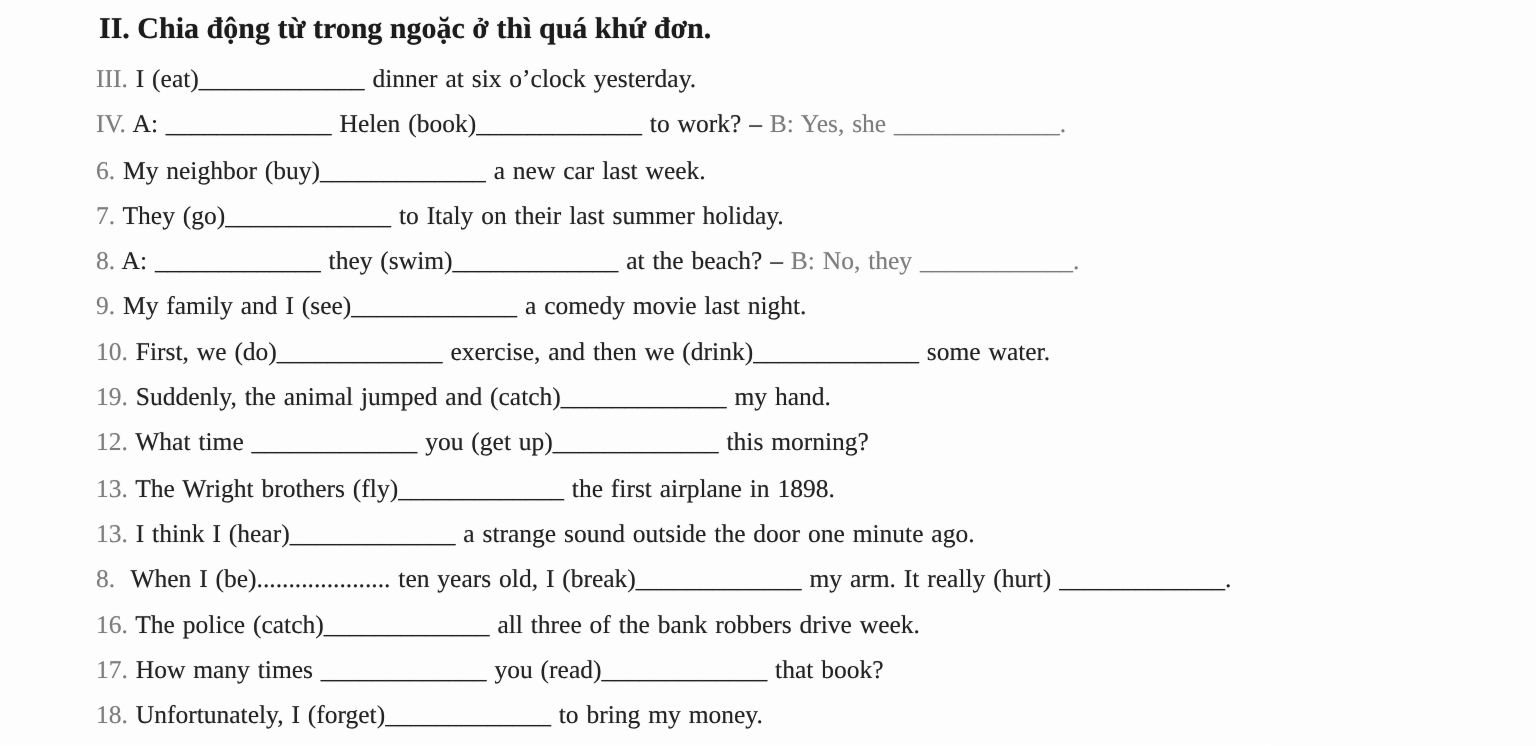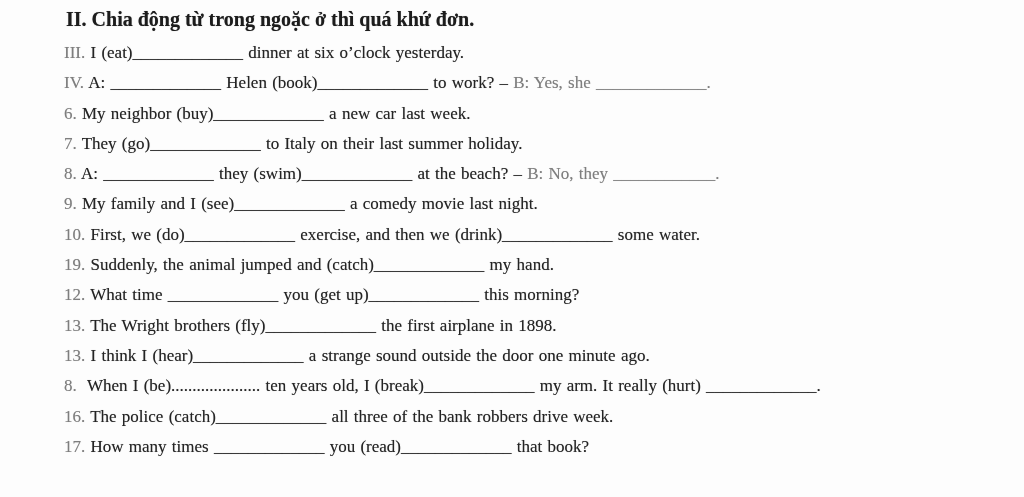--- a/index.html
+++ b/index.html
@@ -56,15 +56,16 @@
         <div class="line"><span class="seg muted">8.</span><span class="seg"> A: _____________ they (swim)_____________ at the beach? – </span><span class="seg muted">B: No, they ____________.</span></div>
         <div class="line"><span class="seg muted">9.</span><span class="seg"> My family and I (see)_____________ a comedy movie last night.</span></div>
         <div class="line"><span class="seg muted">10.</span><span class="seg"> First, we (do)_____________ exercise, and then we (drink)_____________ some water.</span></div>
         <div class="line"><span class="seg muted">19.</span><span class="seg"> Suddenly, the animal jumped and (catch)_____________ my hand.</span></div>
         <div class="line"><span class="seg muted">12.</span><span class="seg"> What time _____________ you (get up)_____________ this morning?</span></div>
         <div class="line"><span class="seg muted">13.</span><span class="seg"> The Wright brothers (fly)_____________ the first airplane in 1898.</span></div>
         <div class="line"><span class="seg muted">13.</span><span class="seg"> I think I (hear)_____________ a strange sound outside the door one minute ago.</span></div>
         <div class="line"><span class="seg muted">8.</span><span class="seg">  When I (be)..................... ten years old, I (break)_____________ my arm. It really (hurt) _____________.</span></div>
         <div class="line"><span class="seg muted">16.</span><span class="seg"> The police (catch)_____________ all three of the bank robbers drive week.</span></div>
         <div class="line"><span class="seg muted">17.</span><span class="seg"> How many times _____________ you (read)_____________ that book?</span></div>
+        <div class="line"><span class="seg muted">18.</span><span class="seg"> Unfortunately, I (forget)_____________ to bring my money.</span></div>
       </div>
   </div>
 </div>
 
 </body></html>

